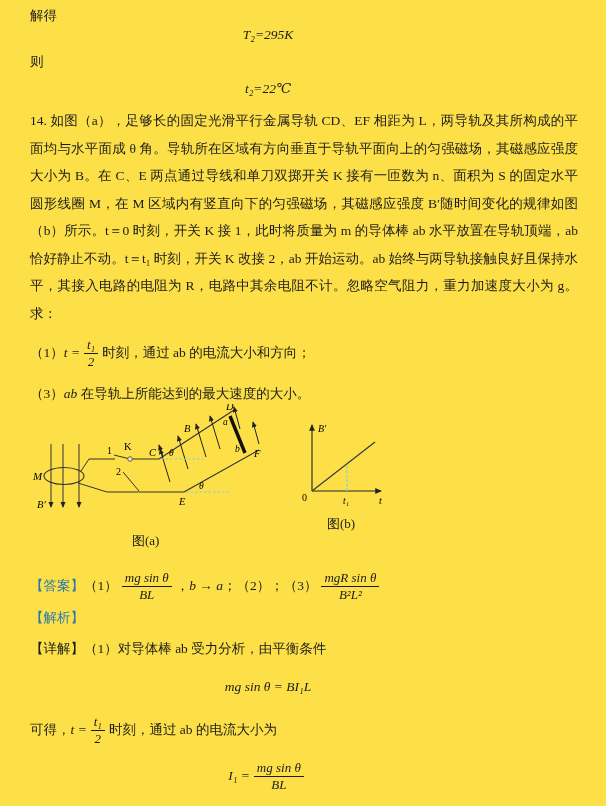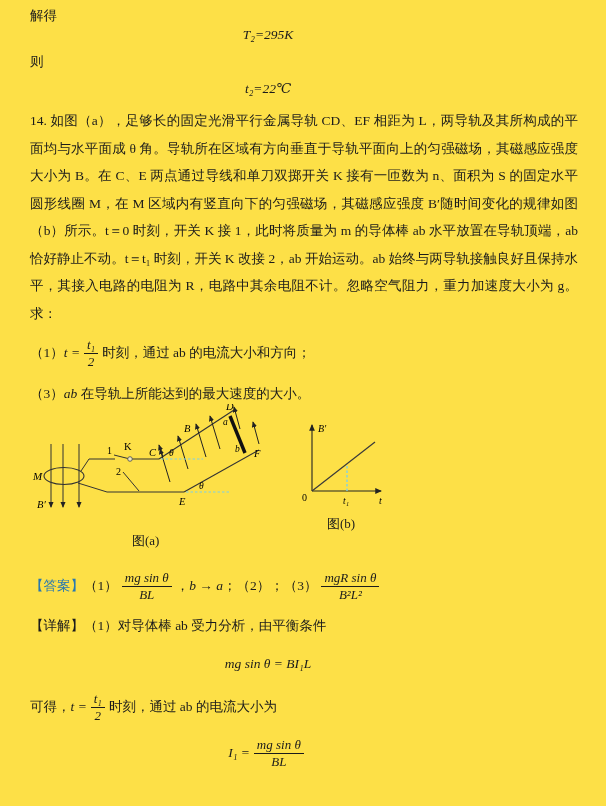--- a/index.html
+++ b/index.html
@@ -163,20 +163,21 @@
       <span>，</span>
       <span class="var">b → a</span>
       <span>；（2）</span>
       <span>；（3）</span>
       <span class="frac">
         <span class="num">mgR sin θ</span>
         <span class="den">B²L²</span>
       </span>
     </div>
 
+    <div class="analysis blue">【解析】</div>
 
     <div class="detail1">【详解】（1）对导体棒 ab 受力分析，由平衡条件</div>
 
     <div class="eq-center eq1">mg sin θ = BI₁L</div>
 
     <div class="mathline line2">
       <span>可得，</span>
       <span class="var">t =</span>
       <span class="frac">
         <span class="num">t₁</span>

